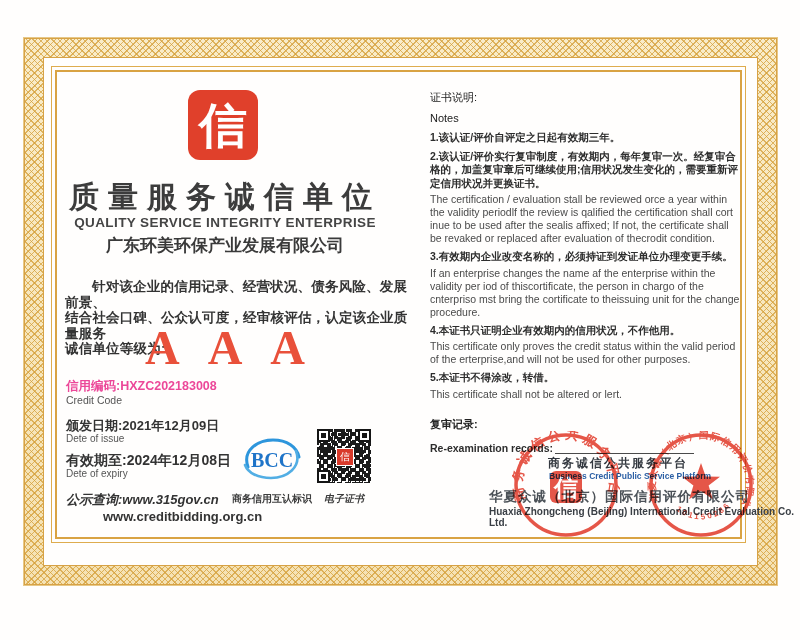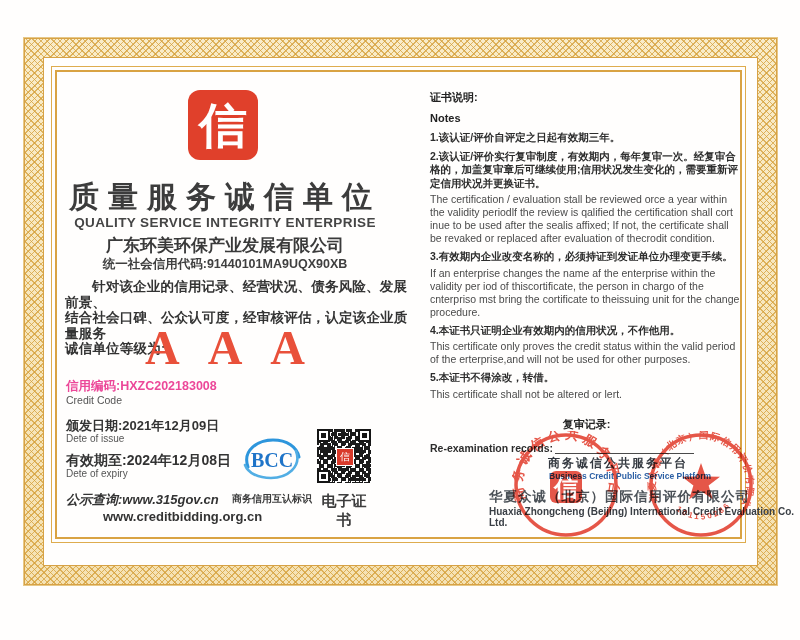--- a/index.html
+++ b/index.html
@@ -40,27 +40,27 @@
   .bcc{left:241px;top:436px;width:62px;height:46px;}
   .bcc-label{left:230px;top:492px;width:84px;font-weight:bold;font-size:10px;color:#3d3d3d;}
   .qr{left:317px;top:429px;width:54px;height:54px;background:
       repeating-conic-gradient(#1b1b1b 0 25%, rgba(0,0,0,0) 0 50%) 0px 0px/7px 7px,
       repeating-conic-gradient(#1b1b1b 0 25%, rgba(0,0,0,0) 0 50%) 2px 3px/9px 9px,#fff;}
   .qf{position:absolute;width:13px;height:13px;border:2px solid #151515;background:#fff;box-sizing:border-box;}
   .qf::after{content:"";position:absolute;inset:2px;background:#151515;}
   .qf.tl{left:0;top:0;} .qf.tr{right:0;top:0;} .qf.bl{left:0;bottom:0;}
   .qc{position:absolute;left:19px;top:19px;width:16px;height:16px;background:#d93a2b;border:1px solid #fff;
       color:#fff;font-size:10px;line-height:16px;text-align:center;}
-  .qr-label{left:317px;top:492px;width:54px;font-weight:bold;font-size:15px;color:#3d3d3d;}
+  .qr-label{left:317px;top:492px;width:54px;font-weight:bold;font-size:10px;color:#3d3d3d;font-style:italic;}
   
   .notes{left:430px;top:90px;width:313px;}
-  .n-head{font-weight:bold;font-size:11px;color:#222;margin-bottom:7px;}
+  .n-head{font-weight:normal;font-size:11px;color:#222;margin-bottom:7px;}
   .n-cn{font-weight:600;font-size:10.5px;color:#2d2d2d;line-height:13.5px;margin:5px 0 3px;}
   .n-en{font-size:10.5px;color:#4a4a4a;line-height:13px;margin-bottom:3px;}
-  .reexam-cn{font-weight:bold;font-size:11px;color:#222;margin-top:16px;text-align:center;}
+  .reexam-cn{font-weight:bold;font-size:11px;color:#222;margin-top:16px;}
   .reexam-row{display:flex;align-items:flex-end;margin-top:9px;width:264px;}
   .reexam-label{font-weight:bold;font-size:10.5px;color:#2d2d2d;white-space:nowrap;}
   .reexam-line{flex:1;border-bottom:1.2px solid #4a4a4a;height:12px;margin-left:2px;}
   
   .f-platform-cn{left:548px;top:455px;font-weight:bold;font-size:12px;letter-spacing:2px;color:#33383f;}
   .f-platform-en{left:549px;top:471px;font-weight:bold;font-size:8.5px;color:#2b5fa4;}
   .f-huaxia-cn{left:489px;top:488px;font-weight:600;font-size:13.5px;letter-spacing:1px;color:#4c5258;}
   .f-huaxia-en{left:489px;top:506px;font-weight:bold;font-size:10px;color:#3a3f45;}
   .seal{mix-blend-mode:multiply;opacity:.88;}
   .seal-left{left:512px;top:431px;width:108px;height:108px;}
@@ -75,21 +75,20 @@
   <div class="inner-frame"></div>
 
   <svg class="abs logo" viewBox="0 0 74 74">
     <rect x="2" y="2" width="70" height="70" rx="12" fill="#e0402b"></rect>
     <text x="37" y="54" font-size="48" font-weight="bold" fill="#ffffff" text-anchor="middle">信</text>
   </svg>
 
   <div class="abs ctr title-cn">质量服务诚信单位</div>
   <div class="abs ctr title-en">QUALITY SERVICE INTEGRITY ENTERPRISE</div>
   <div class="abs ctr company">广东环美环保产业发展有限公司</div>
-  <div class="abs ctr uscc">统一社会信用代码:91440101MA9UQX90XB</div>
 
   <div class="abs statement">针对该企业的信用记录、经营状况、债务风险、发展前景、
 结合社会口碑、公众认可度，经审核评估，认定该企业质量服务
 诚信单位等级为:</div>
   <div class="abs ctr rating">AAA</div>
 
   <div class="abs cc-cn">信用编码:HXZC202183008</div>
   <div class="abs cc-en">Credit Code</div>
   <div class="abs issue-cn">颁发日期:2021年12月09日</div>
   <div class="abs issue-en">Dete of issue</div>

